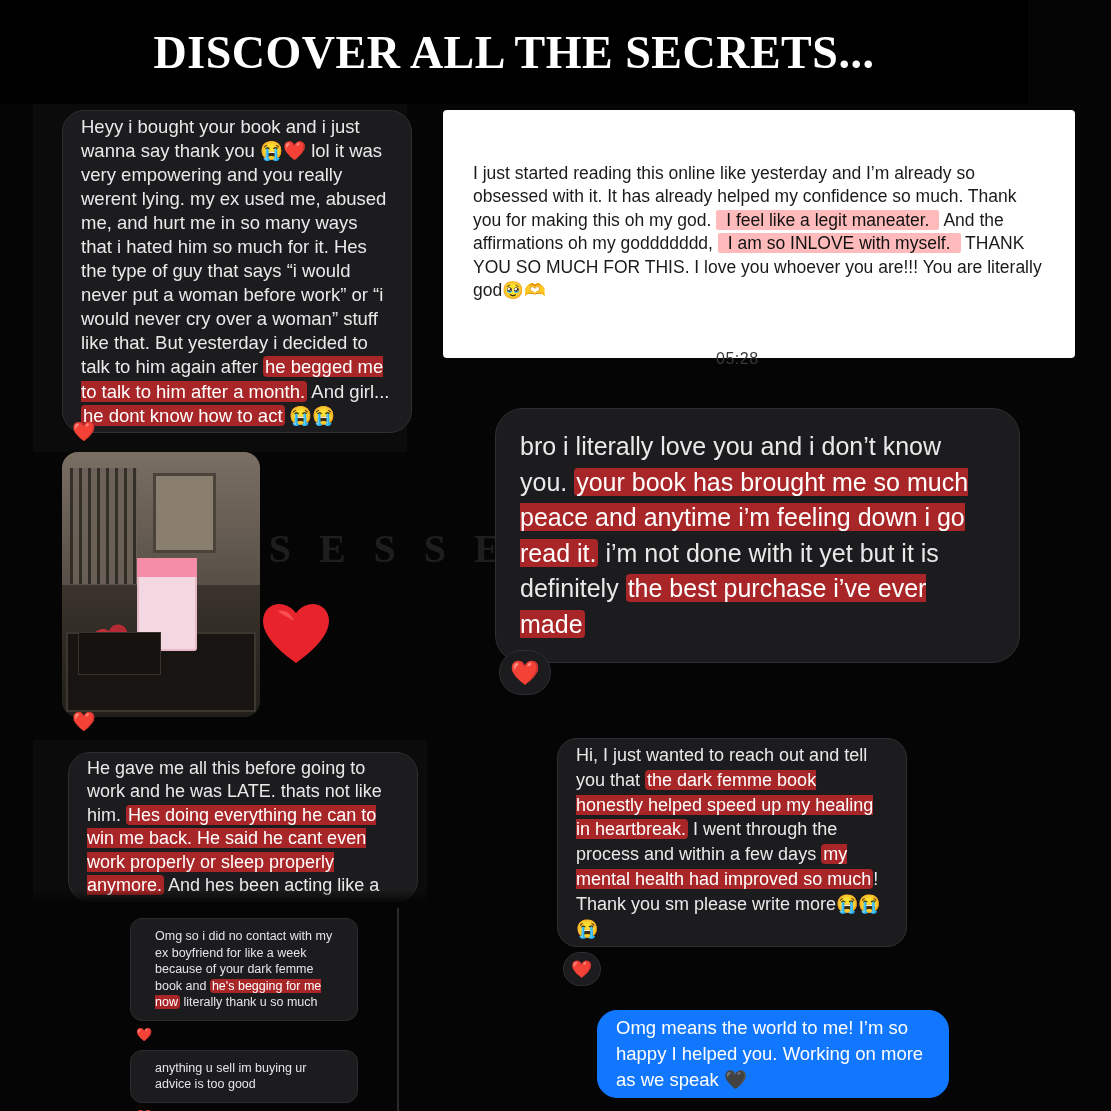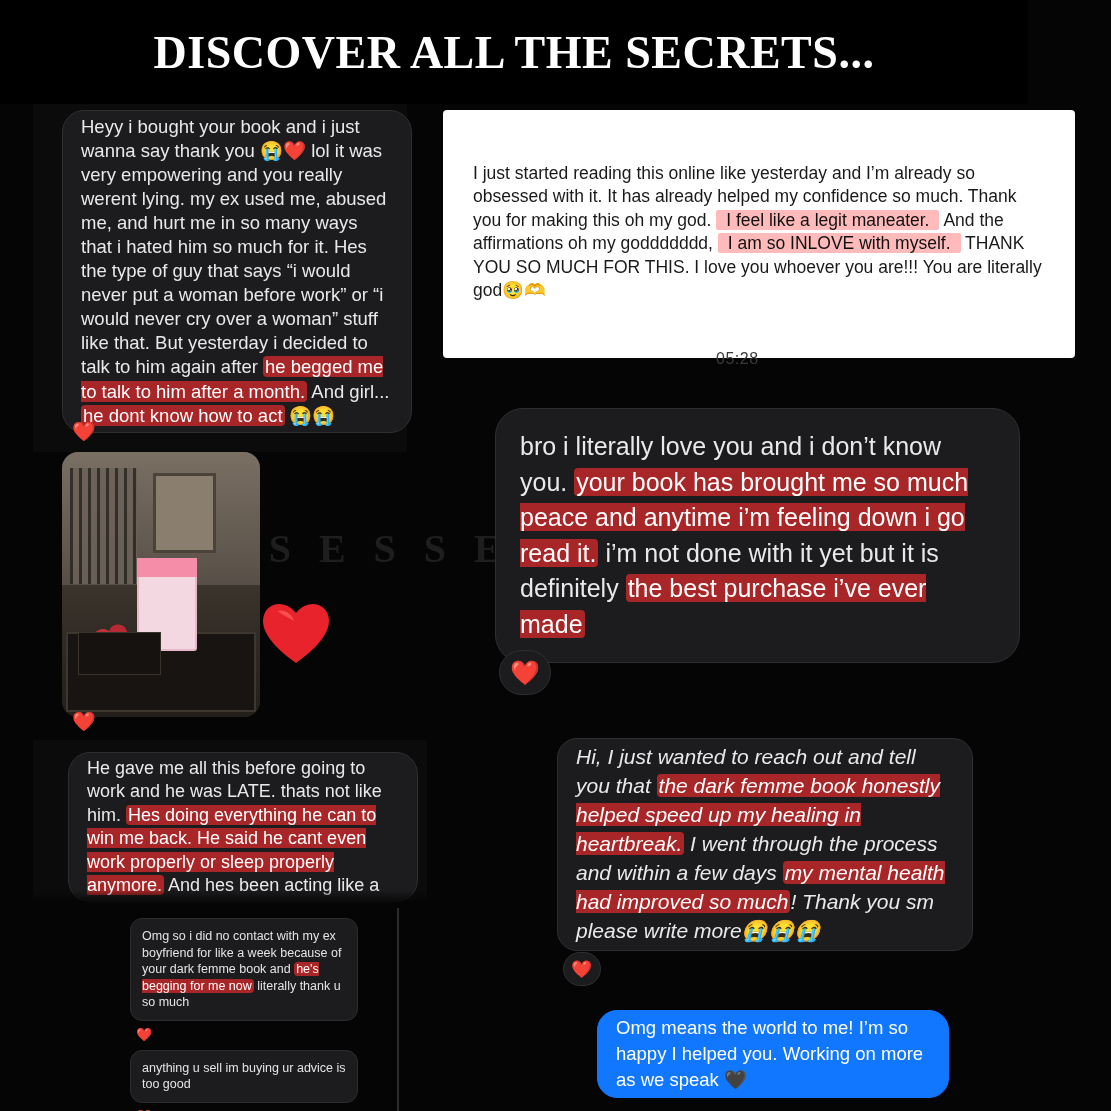--- a/index.html
+++ b/index.html
@@ -129,21 +129,21 @@
   #left-bot-panel { left: 33px; top: 740px; width: 394px; height: 160px; background:#0b0b0b; }
   #sshot3 { left: 68px; top: 752px; width: 350px; }
 
   
   #small-group { position:absolute; left: 130px; top: 918px; width: 270px; }
   .small-bubble {
     position: relative;
     background: #1c1c1e;
     border: 1px solid #2c2c2e;
     border-radius: 12px;
-    padding: 9px 11px;
+    padding: 9px 24px;
     color: #e4e4e6;
     font-size: 12.5px;
     line-height: 1.32;
     margin-bottom: 6px;
     width: 228px;
   }
   .small-heart { font-size: 13px; margin: 0 0 8px 6px; display:block; }
   .vrule { position:absolute; left: 397px; top: 908px; width: 2px; height: 203px; background:#2a2a2c; }
 
   
@@ -153,21 +153,21 @@
     padding: 52px 28px 18px 30px;
     font-size: 17.5px; line-height: 1.34;
   }
   #timestamp {
     position: absolute; left: 716px; top: 350px;
     color: #3a3a3c; font-size: 16px; letter-spacing: .5px;
   }
   #sshot-big { left: 495px; top: 408px; width: 525px; font-size: 25px; line-height: 1.42; padding: 20px 24px; border-radius: 28px; }
   #heart-big { left: 499px; top: 650px; width: 52px; height: 45px; font-size: 24px; border-radius: 24px;}
 
-  #sshot-r2 { left: 557px; top: 738px; width: 416px; font-size: 21px; line-height: 1.38; border-radius: 20px; font-style: italic; }
+  #sshot-r2 { left: 557px; top: 738px; width: 350px; font-size: 18px; line-height: 1.38; border-radius: 20px; }
   #heart-r2 { left: 563px; top: 952px; width: 38px; height: 34px; font-size: 17px; border-radius: 18px;}
 
   #sshot-blue { left: 597px; top: 1010px; width: 352px; font-size: 18.5px; line-height: 1.40; border-radius: 20px; }
 
   .fade-bottom {
     position: absolute; left: 33px; top: 890px; width: 394px; height: 14px;
     background: linear-gradient(180deg, rgba(5,5,5,0) 0%, #050505 100%);
   }
 </style>
 </head>

